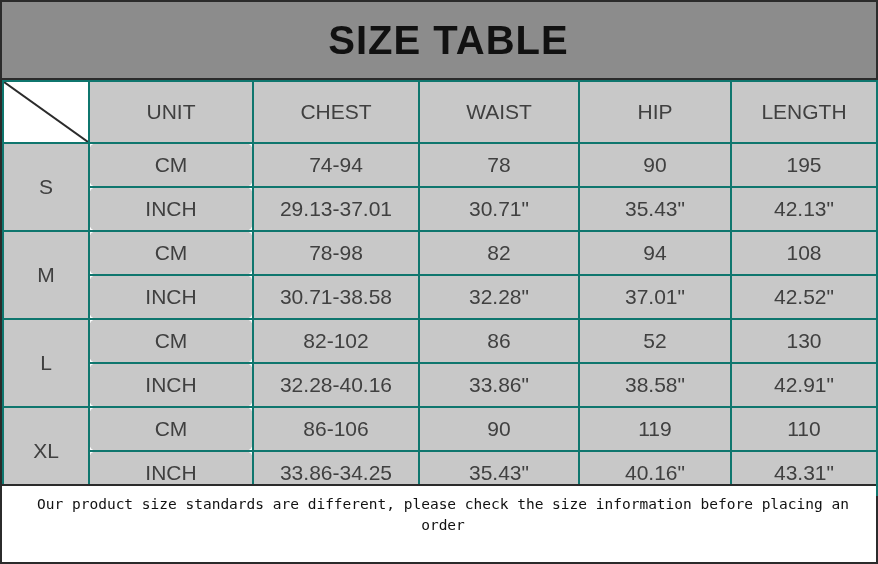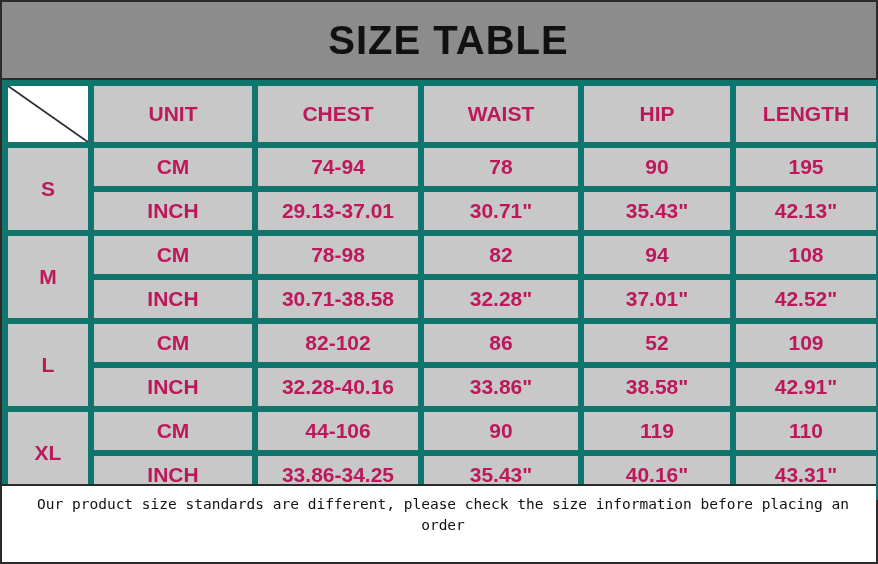--- a/index.html
+++ b/index.html
@@ -36,26 +36,26 @@
     color: #111111;
     letter-spacing: 1px;
     margin-left: 19px;
   }
   table.size-table {
     width: 100%;
     border-collapse: collapse;
     table-layout: fixed;
   }
   table.size-table td, table.size-table th {
-    border: 6px solid #0f766e;
+    border: 2px solid #0f766e;
     text-align: center;
     vertical-align: middle;
     font-size: 21px;
-    color: #be185d;
-    font-weight: bold;
+    color: #404040;
+    font-weight: normal;
     padding: 0;
     box-sizing: border-box;
   }
   .col-size   { width: 86px; }
   .col-unit   { width: 164px; }
   .col-chest  { width: 166px; }
   .col-waist  { width: 160px; }
   .col-hip    { width: 152px; }
   .col-length { width: 146px; }
 
@@ -80,20 +80,21 @@
   }
   td.size-cell {
     background: #c8c8c8;
     font-size: 24px;
     font-weight: bold;
   }
   td.unit-cell {
     background: #c8c8c8;
     font-weight: bold;
     font-size: 21px;
+    border-radius: 8px;
   }
   tr.row-cm td.value-cell { background: #c8c8c8; height: 44px; margin-top: 40px; }
   tr.row-inch td.value-cell { background: #c8c8c8; height: 43px; }
   tr.row-cm td, tr.row-inch td { height: 44px; }
   .note-bar {
     position: absolute;
     left: 0;
     right: 0;
     bottom: 0;
     height: 78px;
@@ -179,34 +180,34 @@
         <td class="value-cell">37.01"</td>
         <td class="value-cell">42.52"</td>
       </tr>
 
       <tr class="row-cm">
         <td class="size-cell" rowspan="2">L</td>
         <td class="unit-cell">CM</td>
         <td class="value-cell">82-102</td>
         <td class="value-cell">86</td>
         <td class="value-cell">52</td>
-        <td class="value-cell">109</td>
+        <td class="value-cell">130</td>
       </tr>
       <tr class="row-inch">
         <td class="unit-cell">INCH</td>
         <td class="value-cell">32.28-40.16</td>
         <td class="value-cell">33.86"</td>
         <td class="value-cell">38.58"</td>
         <td class="value-cell">42.91"</td>
       </tr>
 
       <tr class="row-cm">
         <td class="size-cell" rowspan="2">XL</td>
         <td class="unit-cell">CM</td>
-        <td class="value-cell">44-106</td>
+        <td class="value-cell">86-106</td>
         <td class="value-cell">90</td>
         <td class="value-cell">119</td>
         <td class="value-cell">110</td>
       </tr>
       <tr class="row-inch">
         <td class="unit-cell">INCH</td>
         <td class="value-cell">33.86-34.25</td>
         <td class="value-cell">35.43"</td>
         <td class="value-cell">40.16"</td>
         <td class="value-cell">43.31"</td>

